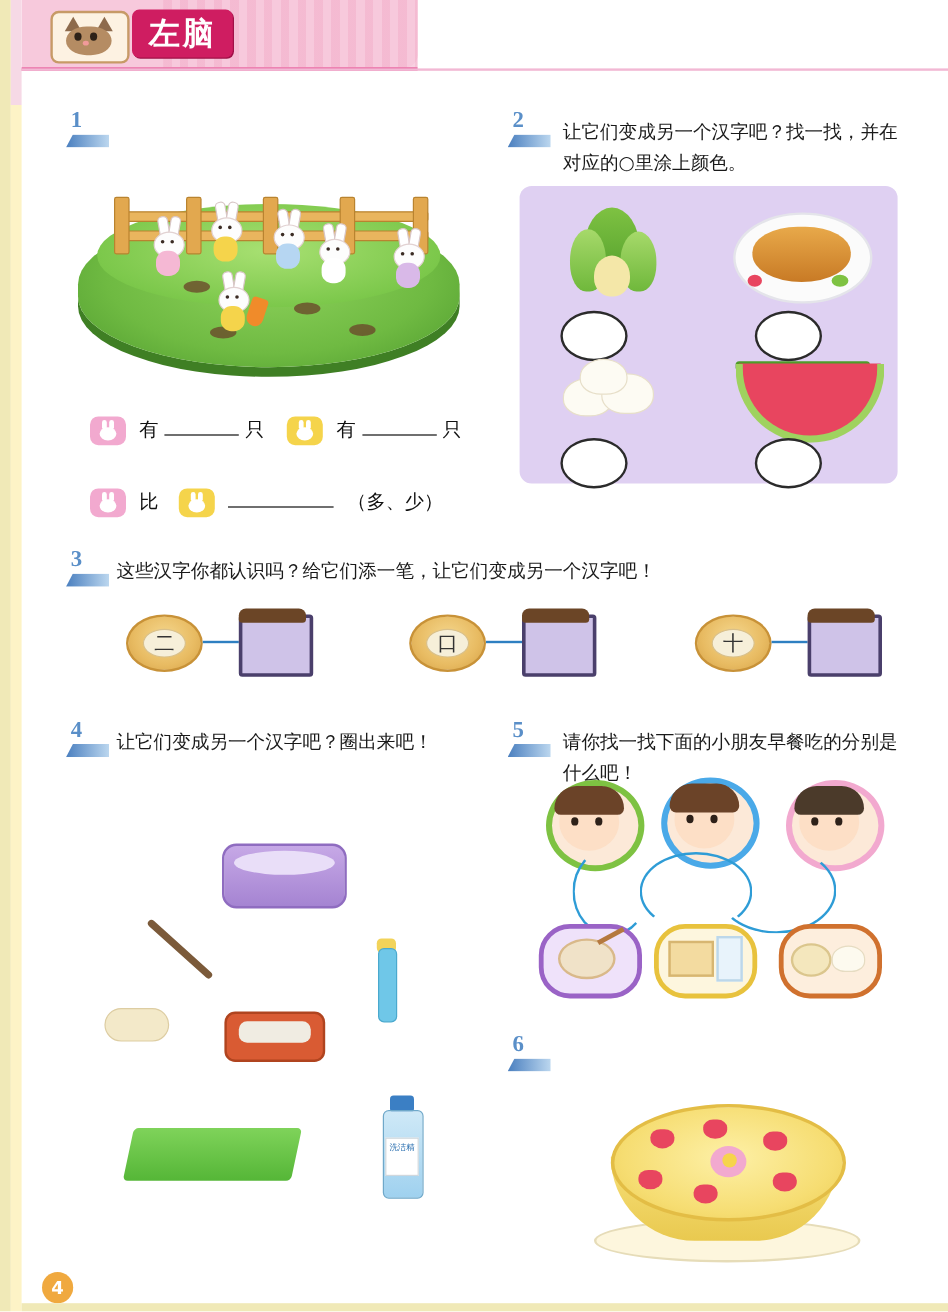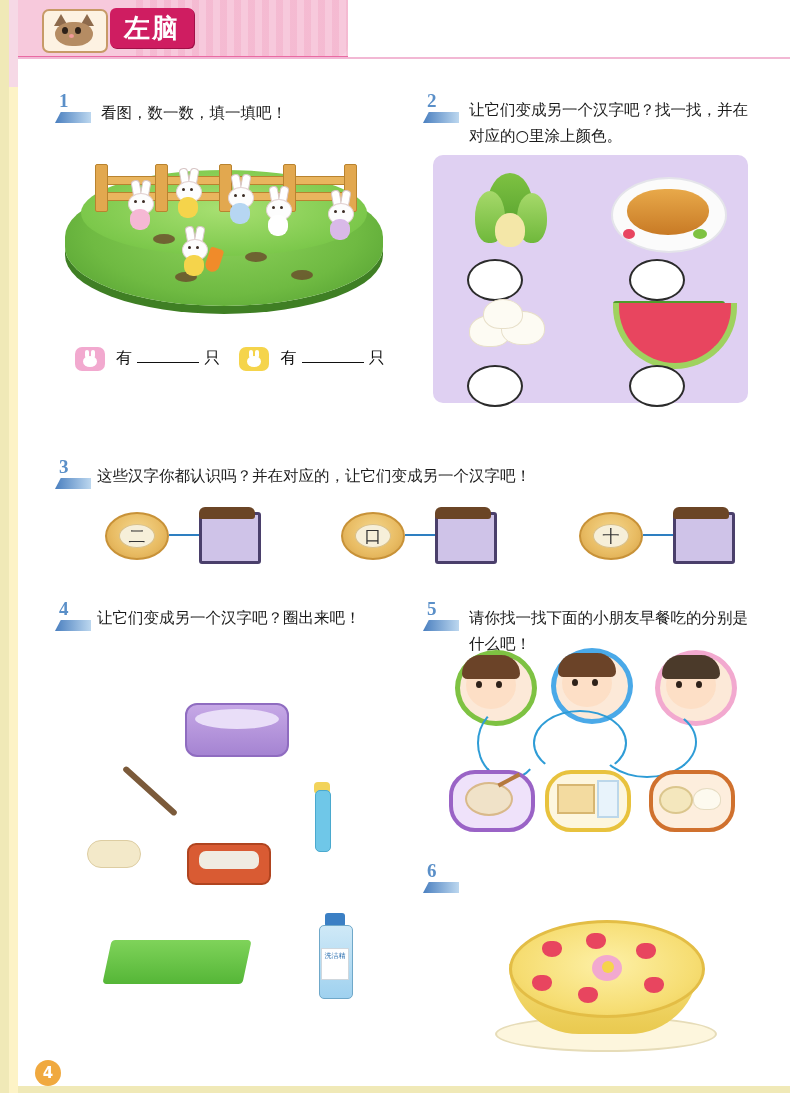--- a/index.html
+++ b/index.html
@@ -243,21 +243,20 @@
     </div>
     <div class="hdr-title">左脑</div>
     <div class="hdr-underline"></div>
     <div class="hdr-line-long"></div>
   </div>
 
   <div class="qnum" style="left:46px;top:92px;">
     <div class="digit">1</div>
     <div class="wedge"></div>
   </div>
-  <div class="qtext" style="left:92px;top:100px;width:300px;">看图，数一数，填一填吧！</div>
 
   <div class="q1-scene">
     <div class="grass"></div>
     <div class="grass-top"></div>
     <div class="fence">
       <div class="rail" style="top:12px;"></div>
       <div class="rail" style="top:28px;"></div>
       <div class="post" style="left:0;"></div>
       <div class="post" style="left:60px;"></div>
       <div class="post" style="left:124px;"></div>
@@ -331,20 +330,35 @@
     <span class="badge yellow" style="margin-left:14px;"><span class="mini">
           <span class="e l"></span>
           <span class="e r"></span>
           <span class="h"></span>
         </span></span>
     <span>有</span>
     <span class="blank"></span>
     <span>只</span>
   </div>
 
+  <div class="q1-row" style="left:66px;top:405px;">
+    <span class="badge pink"><span class="mini">
+          <span class="e l"></span>
+          <span class="e r"></span>
+          <span class="h"></span>
+        </span></span>
+    <span>比</span>
+    <span class="badge yellow" style="margin-left:12px;"><span class="mini">
+          <span class="e l"></span>
+          <span class="e r"></span>
+          <span class="h"></span>
+        </span></span>
+    <span class="blank long"></span>
+    <span style="margin-left:6px;">（多、少）</span>
+  </div>
 
   <div class="qnum" style="left:414px;top:92px;">
     <div class="digit">2</div>
     <div class="wedge"></div>
   </div>
   <div class="qtext" style="left:460px;top:97px;width:290px;">让它们变成另一个汉字吧？找一找，并在对应的○里涂上颜色。</div>
 
   <div class="q2-box">
     <div class="veg">
       <div class="leaf" style="left:18px;top:0;width:46px;height:68px;background:linear-gradient(180deg,#7ec242,#4f9b2a);"></div>
@@ -369,21 +383,21 @@
     <div class="melon"></div>
 
     <div class="circle-ans" style="left:34px;top:210px;"></div>
     <div class="circle-ans" style="left:196px;top:210px;"></div>
   </div>
 
   <div class="qnum" style="left:46px;top:458px;">
     <div class="digit">3</div>
     <div class="wedge"></div>
   </div>
-  <div class="qtext" style="left:88px;top:463px;width:640px;">这些汉字你都认识吗？并在对应的，让它们变成另一个汉字吧！</div>
+  <div class="qtext" style="left:88px;top:463px;width:640px;">这些汉字你都认识吗？给它们添一笔，让它们变成另一个汉字吧！</div>
 
   <div style="position:absolute;left:96px;top:512px;">
     <div class="donut" style="position:relative;">
       <div class="donut-hole">二</div>
     </div>
   </div>
   <div class="link-line" style="left:160px;top:534px;width:30px;"></div>
   <div class="box-ans" style="left:190px;top:512px;">
       <div class="choc"></div>
     </div>

